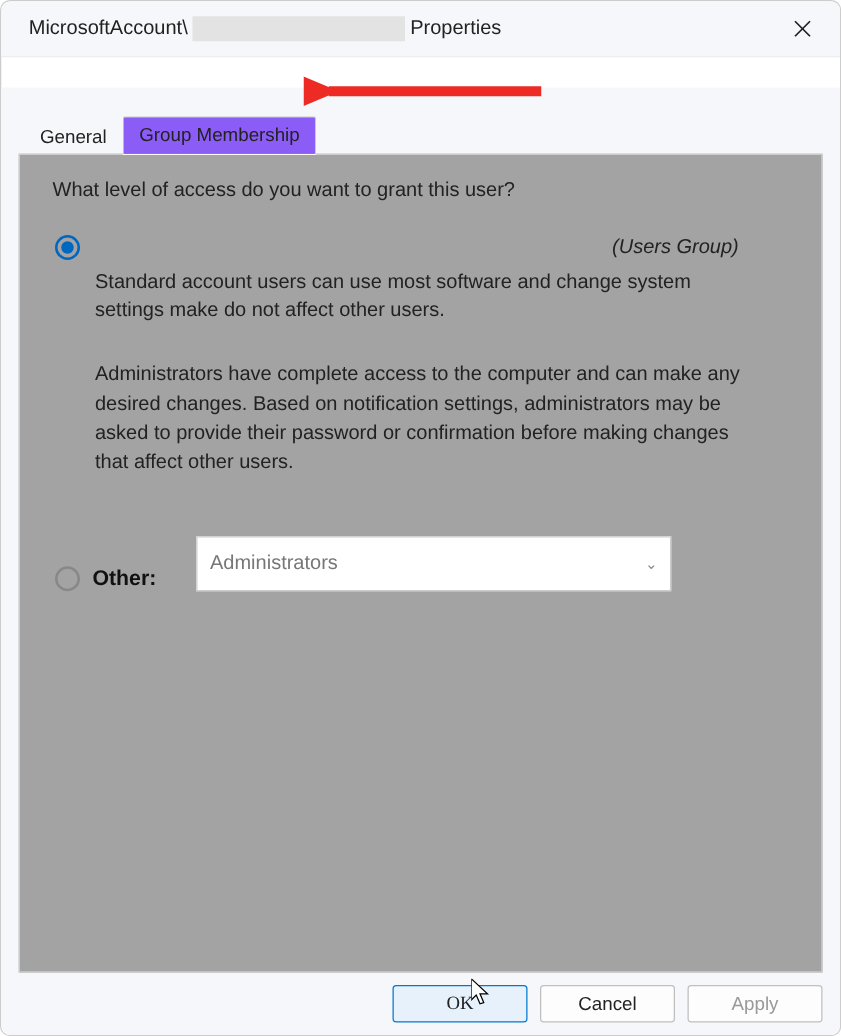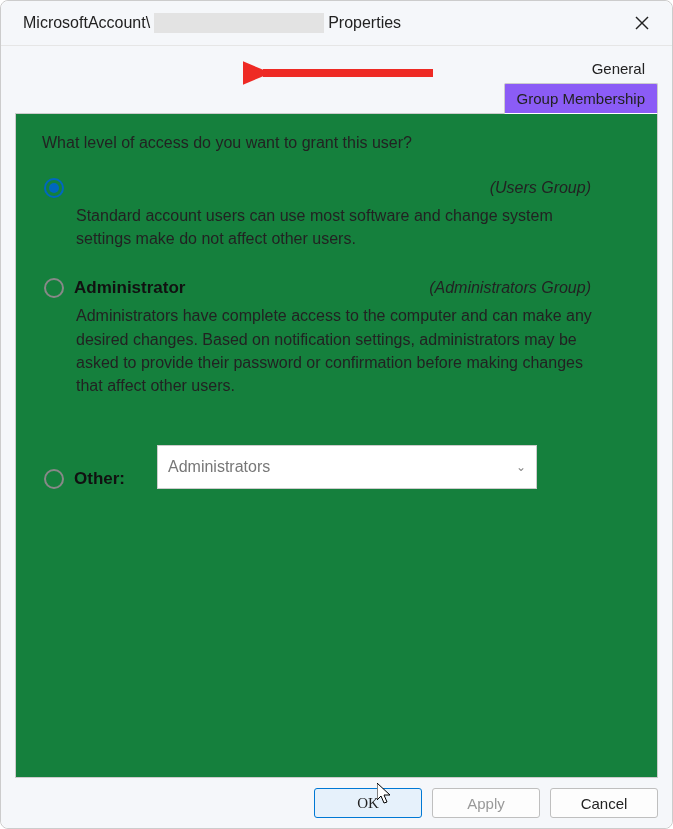--- a/index.html
+++ b/index.html
@@ -12,20 +12,21 @@
     }
     .window {
       width: 673px;
       height: 829px;
       border: 1px solid #ccc;
       border-radius: 8px;
       background: #fff;
       display: flex;
       flex-direction: column;
       position: relative;
+      gap: 24px;
     }
     .titlebar {
       display: flex;
       align-items: center;
       justify-content: space-between;
       padding: 8px 14px 8px 22px;
       background: #f5f7fa;
       border-bottom: 1px solid #e6e6e6;
       border-radius: 8px 8px 0 0;
     }
@@ -59,23 +60,22 @@
       padding: 0 14px 10px 14px;
       display: flex;
       flex-direction: column;
       background: #f5f7fa;
       border-radius: 0 0 8px 8px;
     }
     .tabstrip {
       display: flex;
       align-items: flex-end;
       padding-left: 4px;
-      margin-top: 6px;
-      position: relative;
-      flex-direction: column;
+      margin-top: 22px;
+      position: relative;
     }
     .tab {
       padding: 6px 12px 6px 12px;
       font-size: 15px;
       color: #222;
       border: 1px solid transparent;
       border-bottom: none;
       cursor: pointer;
       position: relative;
       top: 1px;
@@ -83,21 +83,21 @@
     }
     .tab.active {
       background: #8b5cf6;
       border: 1px solid #ccc;
       border-bottom: 1px solid #fff;
       border-radius: 2px 2px 0 0;
       z-index: 2;
     }
     .tab-content {
       border: 1px solid #ccc;
-      background: #15803d;
+      background: #a3a3a3;
       flex: 1;
       padding: 20px 26px 14px 26px;
       display: flex;
       flex-direction: column;
       position: relative;
     }
     .prompt {
       font-size: 16px;
       color: #222;
       margin-bottom: 26px;
@@ -244,42 +244,37 @@
       <div class="prompt">What level of access do you want to grant this user?</div>
 
       <div class="option-row">
         <div class="radio selected">
             <div class="dot"></div>
           </div>
         <div class="opt-group">(Users Group)</div>
       </div>
       <div class="opt-desc">Standard account users can use most software and change system settings make do not affect other users.</div>
 
-      <div class="option-row">
-        <div class="radio"></div>
-        <div class="opt-label">Administrator</div>
-        <div class="opt-group">(Administrators Group)</div>
-      </div>
       <div class="opt-desc">Administrators have complete access to the computer and can make any desired changes. Based on notification settings, administrators may be asked to provide their password or confirmation before making changes that affect other users.</div>
 
       <div class="other-row">
         <div class="radio"></div>
         <div class="opt-label">Other:</div>
         <div class="dropdown">
           <span>Administrators</span>
           <span class="chev">⌄</span>
         </div>
       </div>
 
     </div>
 
     <div class="button-row">
       <button class="btn primary">OK</button>
+      <button class="btn">Cancel</button>
       <button class="btn disabled">Apply</button>
-      <button class="btn">Cancel</button>
     </div>
 
   </div>
 
   <svg class="arrow-annotation" width="200" height="40">
     <defs>
       <marker id="arrowhead" markerWidth="12" markerHeight="10" refX="1" refY="5" orient="auto">
         <polygon points="12 0, 0 5, 12 10" fill="#ee2a24"></polygon>
       </marker>
     </defs>

